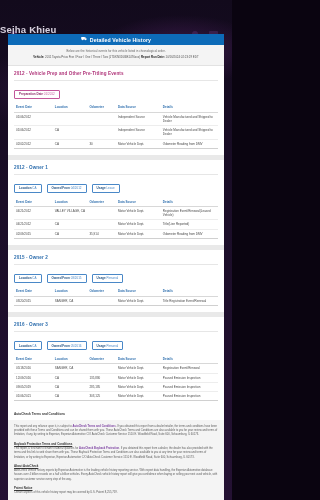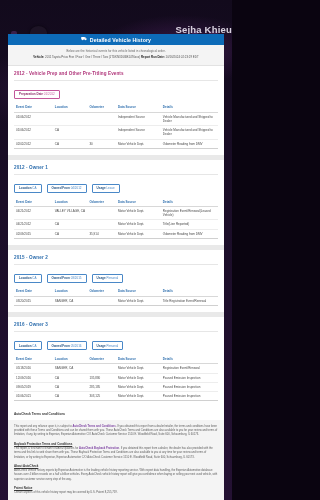--- a/index.html
+++ b/index.html
@@ -23,21 +23,21 @@
     background:
       radial-gradient(ellipse 150px 60px at 30% 18%, #2a1638 0%, rgba(20,8,30,0) 70%),
       radial-gradient(ellipse 120px 50px at 78% 10%, #3a1a4a 0%, rgba(20,8,30,0) 70%),
       linear-gradient(180deg, #120a1c 0%, #1b0e28 40%, #241133 100%);
   }
 
   .hero-name {
     position: absolute;
     left: 0; right: 0;
     top: 24px;
-    text-align: right;
+    text-align: left;
     color: #e8e2ef;
     font-size: 9.5px;
     font-weight: bold;
     letter-spacing: .2px;
     opacity: .92;
   }
   .hero-avatar {
     position: absolute;
     left: 30px; top: 26px;
     width: 17px; height: 13px;

